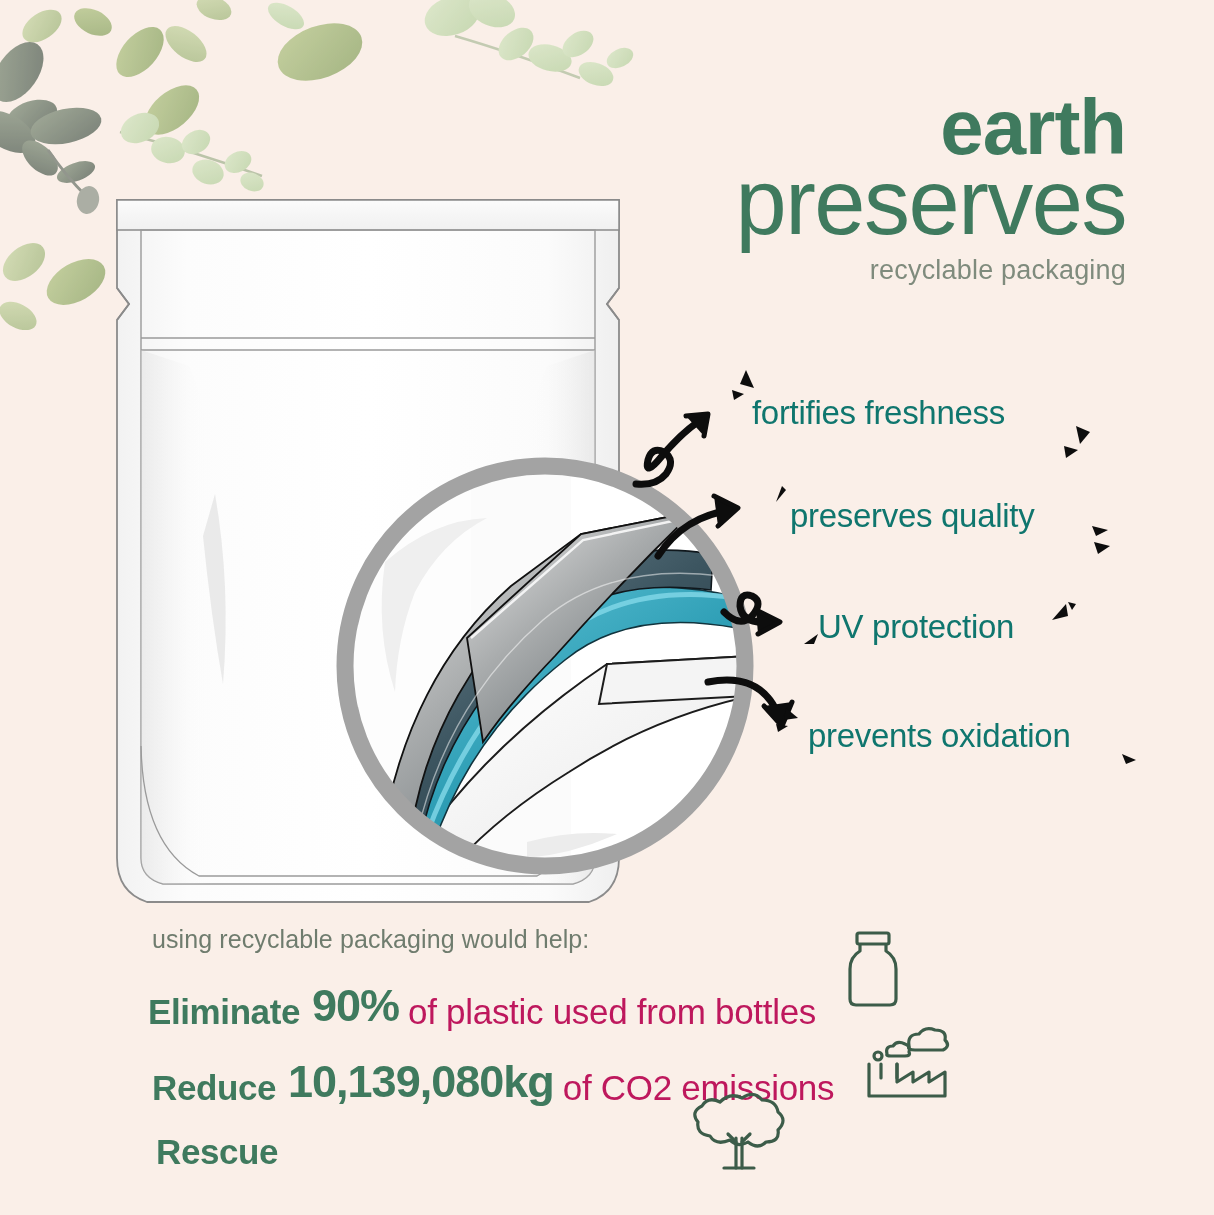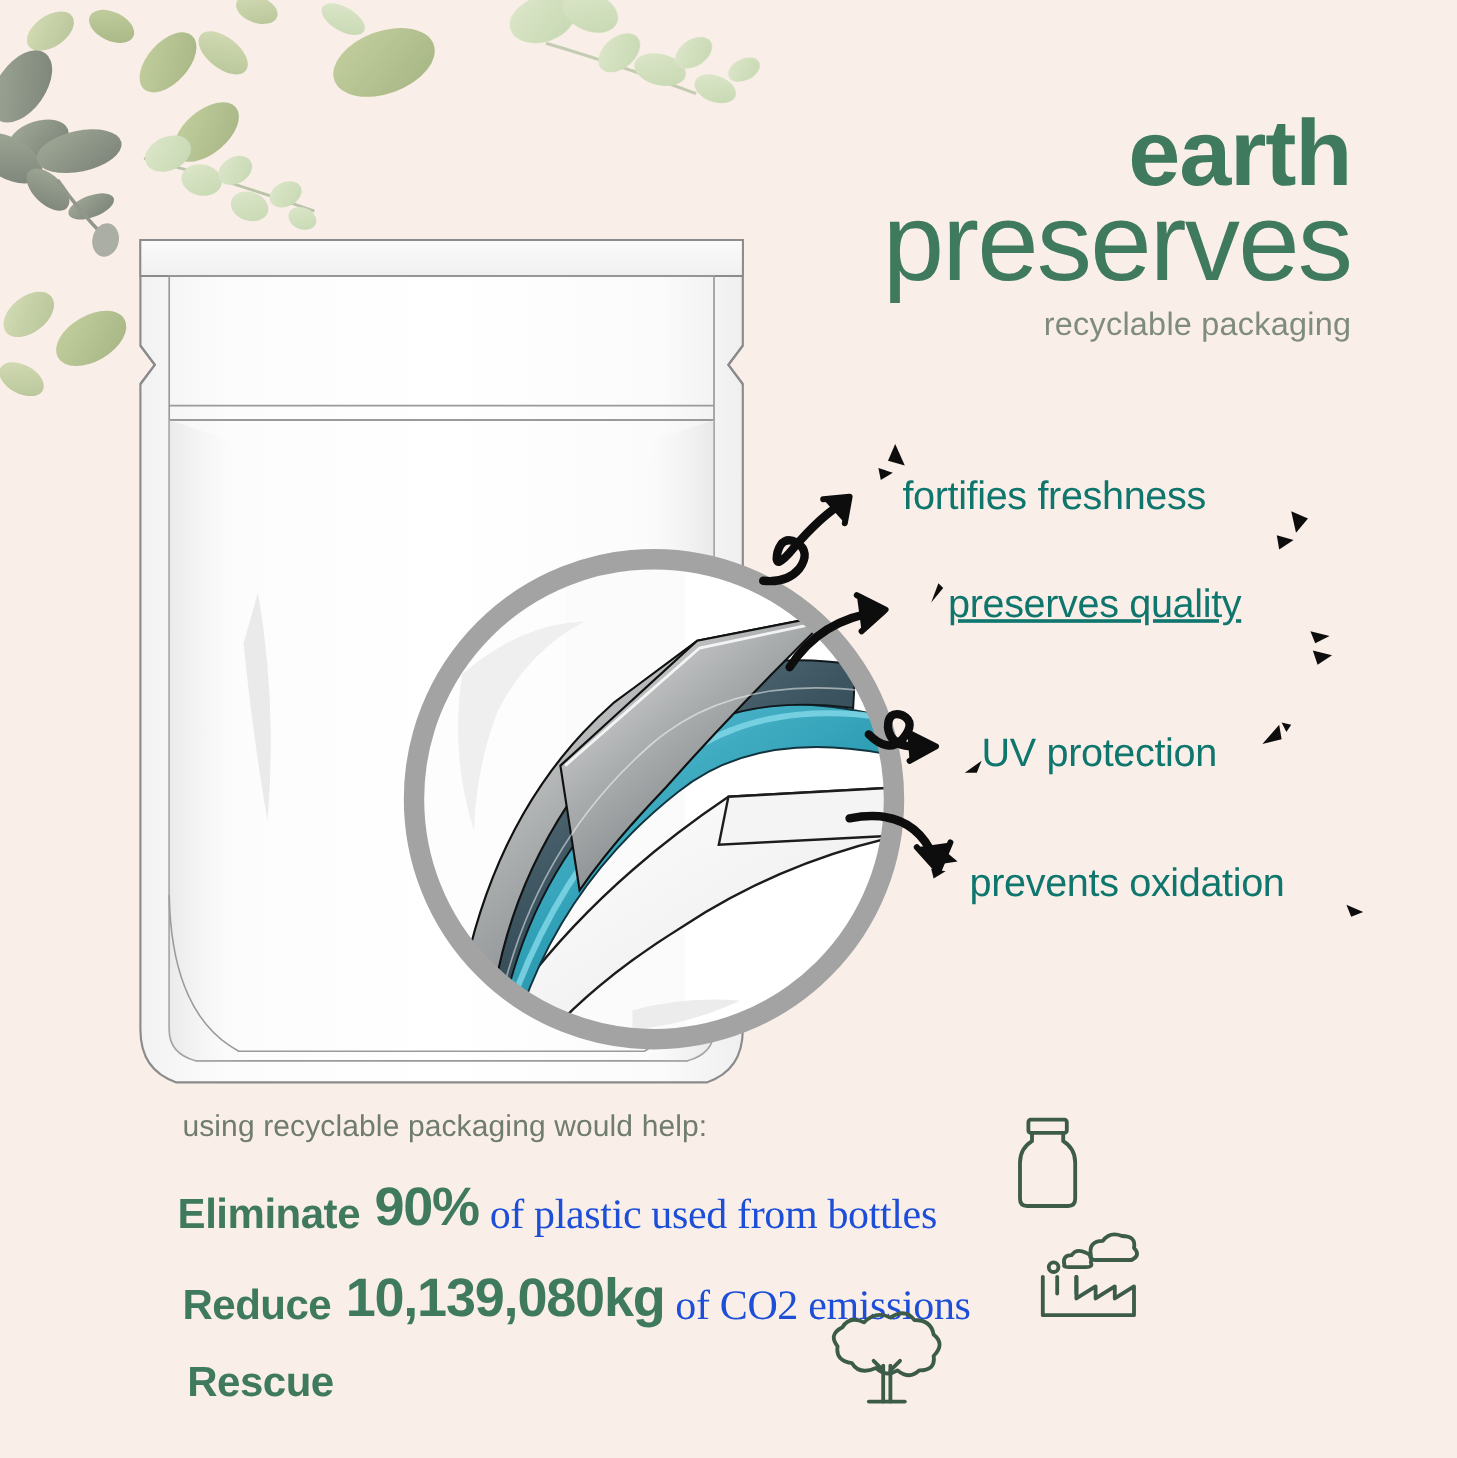--- a/index.html
+++ b/index.html
@@ -86,21 +86,21 @@
   }
   .feature {
     position: absolute;
     white-space: nowrap;
     font-size: 33px;
     color: #0f766e;
     font-weight: 400;
     letter-spacing: -0.3px;
   }
   .f0 { left: 52px;  top: 22px;  }
-  .f1 { left: 90px;  top: 112px; text-decoration: underline; }
+  .f1 { left: 90px;  top: 125px; }
   .f2 { left: 118px; top: 236px; }
   .f3 { left: 108px; top: 345px; }
 
   .sparkle {
     position: absolute;
     pointer-events: none;
   }
 
   
   .arrows {
@@ -140,23 +140,22 @@
   .stat-value {
     font-size: 45px;
     font-weight: 700;
     color: #3f7a5e;
     letter-spacing: -1px;
     margin: 0 9px 0 12px;
   }
   .stat-tail {
     font-size: 35px;
     font-weight: 400;
-    color: #1d4ed8;
+    color: #be185d;
     letter-spacing: -0.3px;
-    font-family: Liberation Serif, serif;
   }
   .row-eliminate { margin-left: 0px; }
   .row-reduce   { margin-left: 4px; }
   .row-rescue   { margin-left: 8px; }
 
   .stat-icon {
     position: absolute;
     pointer-events: none;
   }
   .icon-bottle  { left: 692px; top: 4px;   }

